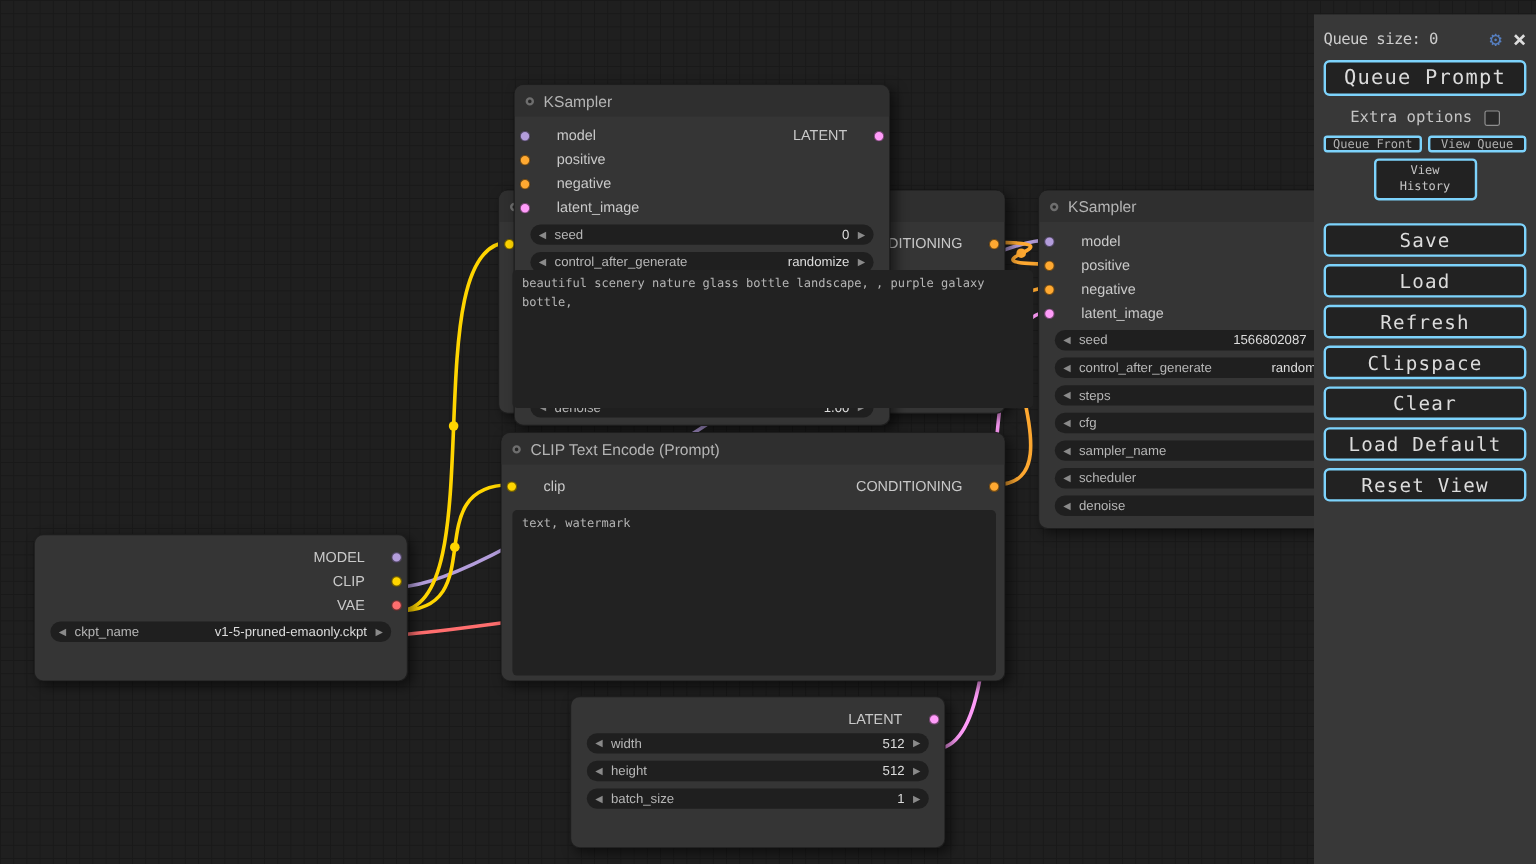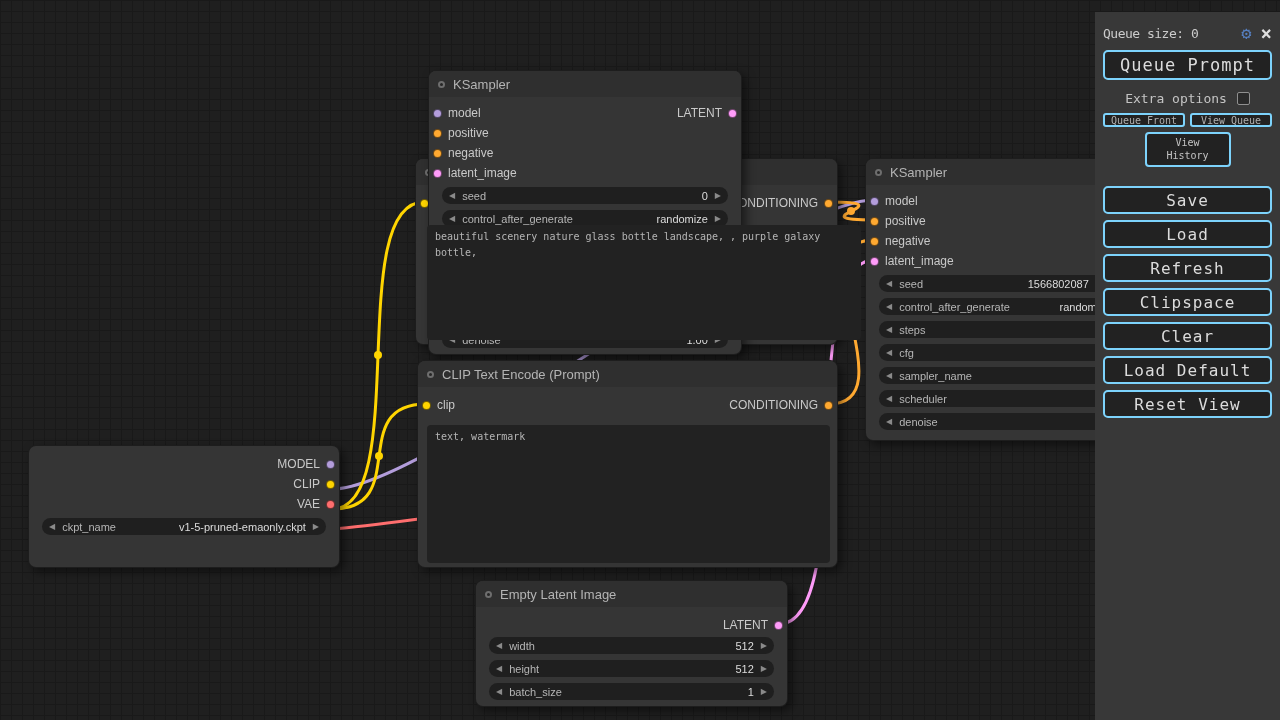--- a/index.html
+++ b/index.html
@@ -26,21 +26,21 @@
   }
   .ntitle {
     height:26px; background:#2f2f2f; border-radius:7px 7px 0 0;
     display:flex; align-items:center; gap:8px; padding:0 9px;
   }
   .tdot { width:7px; height:7px; border-radius:50%;
           border:2px solid #6e6e6e; background:#262626; flex:none; }
   .ttext { font-size:13px; color:#b4b4b4; white-space:nowrap; }
 
   .srow { display:flex; align-items:center; height:20px; padding:0 4px;
-          font-size:12px; color:#c9c9c9; white-space:nowrap; }
+          font-size:12px; color:#c9c9c9; white-space:nowrap;gap:16px; }
   .dot { width:9px; height:9px; border-radius:50%; flex:none;
          border:1px solid rgba(0,0,0,.55); }
   .dot.in  { margin-right:6px; }
   .dot.out { margin-left:6px; }
   .slabel  { }
   .olabel  { margin-left:auto; }
   .c-model { background:#b39ddb; }
   .c-clip  { background:#ffd500; }
   .c-vae   { background:#ff6e6e; }
   .c-cond  { background:#ffa931; }
@@ -276,24 +276,20 @@
       <div class="widget">
         <span class="arr">◀</span>
         <span class="wl">ckpt_name</span>
         <span class="wv">v1-5-pruned-emaonly.ckpt</span>
         <span class="arr">▶</span>
       </div>
     </div>
   </div>
 
   <div class="node" style="left:475px; top:580px; width:313px; height:127px; z-index:3">
-    <div class="ntitle">
-      <span class="tdot"></span>
-      <span class="ttext">Empty Latent Image</span>
-    </div>
     <div style="padding-top:8px">
       <div class="srow">
         <span class="olabel">LATENT</span>
         <span class="dot out c-latent"></span>
       </div>
     </div>
     <div style="margin-top:2px">
       <div class="widget">
         <span class="arr">◀</span>
         <span class="wl">width</span>

